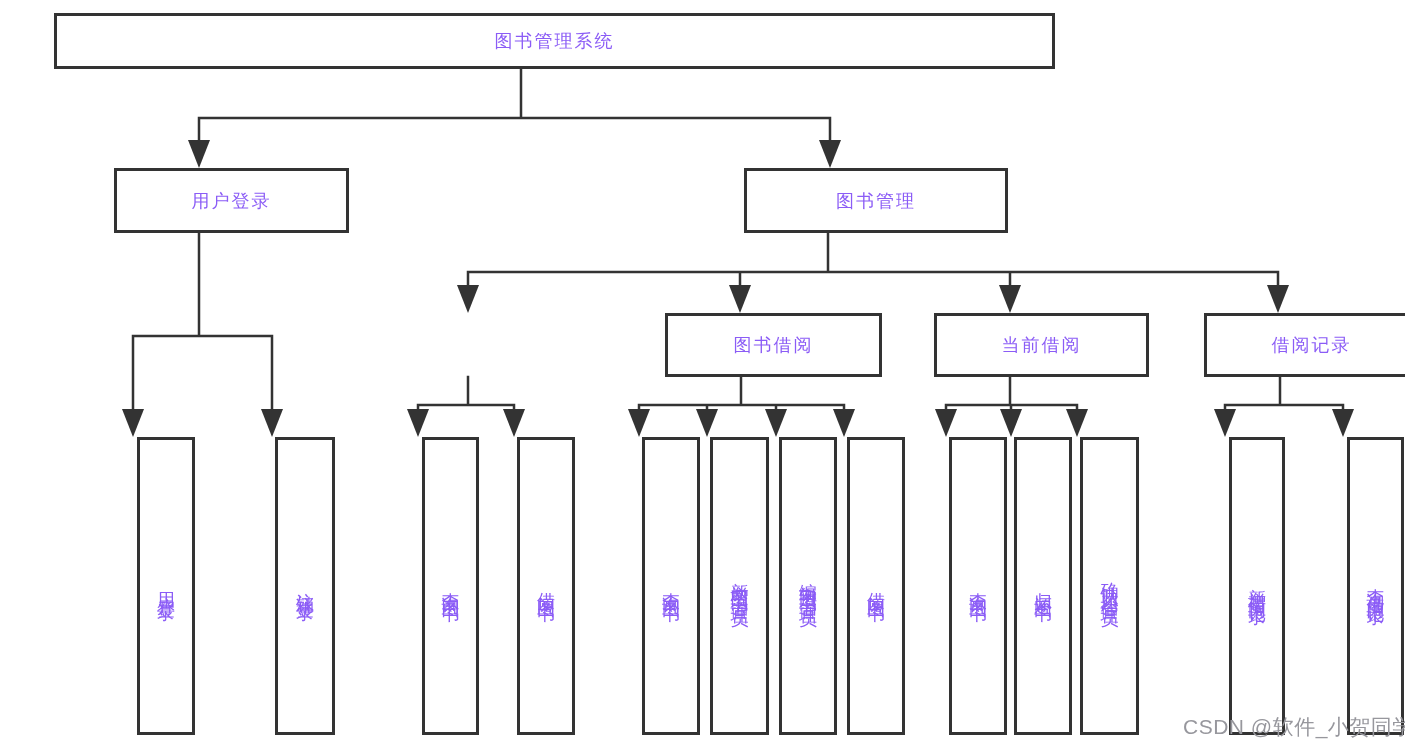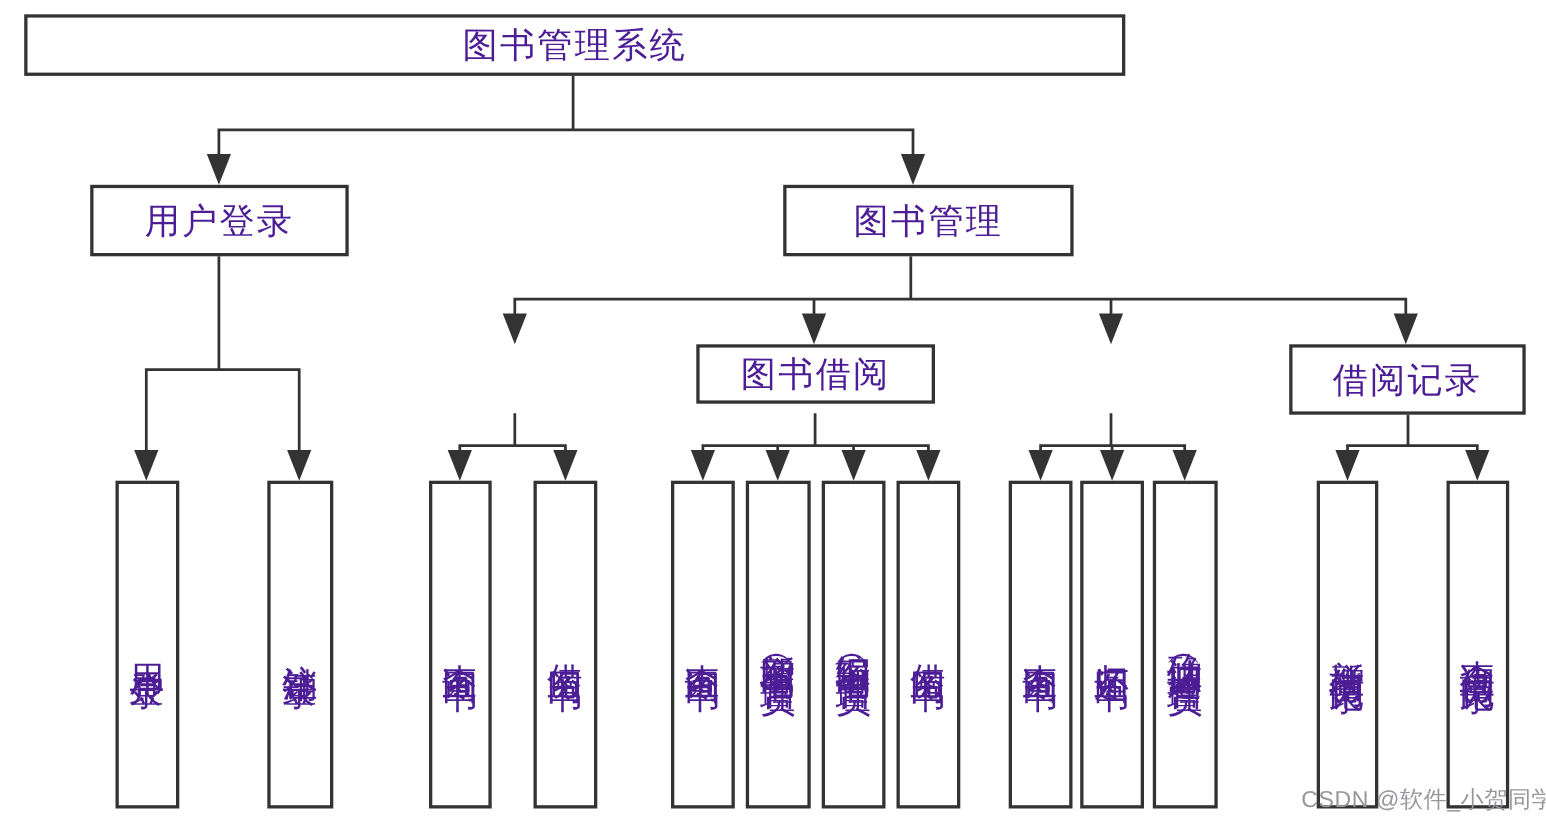--- a/index.html
+++ b/index.html
@@ -9,27 +9,28 @@
     background:#ffffff;
     font-family:"Liberation Sans","DejaVu Sans",sans-serif;
     overflow:hidden;
   }
   #wires{position:absolute;left:0;top:0;z-index:1;}
   .node{
     position:absolute;
     box-sizing:border-box;
     border:3px solid #333333;
     background:#ffffff;
-    color:#4c1d95;
+    color:#8b5cf6;
     display:flex;
     align-items:center;
     justify-content:center;
-    font-size:32px;
+    font-size:18px;
     z-index:2;
     line-height:1;
+    margin-left:32px;
   }
   .node.h{letter-spacing:2px;}
   .node.v{
     writing-mode:vertical-rl;
     letter-spacing:4px;
     text-align:center;
   }
   #watermark{
     position:absolute;
     z-index:3;
@@ -83,21 +84,22 @@
       <polygon points="1214,409 1236,409 1225,437"></polygon>
       <polygon points="1332,409 1354,409 1343,437"></polygon>
     </g>
   </svg>
 
   <div class="node h" style="left:22px;top:13px;width:1001px;height:56px">图书管理系统</div>
 
   <div class="node h" style="left:82px;top:168px;width:235px;height:65px">用户登录</div>
   <div class="node h" style="left:712px;top:168px;width:264px;height:65px">图书管理</div>
 
-  <div class="node h" style="left:633px;top:313px;width:217px;height:54px">图书借阅</div>
+  <div class="node h" style="left:633px;top:313px;width:217px;height:64px">图书借阅</div>
+  <div class="node h" style="left:902px;top:313px;width:215px;height:64px">当前借阅</div>
   <div class="node h" style="left:1172px;top:313px;width:215px;height:64px">借阅记录</div>
 
   <div class="node v" style="left:105px;top:437px;width:58px;height:298px">用户登录</div>
   <div class="node v" style="left:243px;top:437px;width:60px;height:298px">注销登录</div>
 
   <div class="node v" style="left:390px;top:437px;width:57px;height:298px">查询图书</div>
   <div class="node v" style="left:485px;top:437px;width:58px;height:298px">借阅图书</div>
 
   <div class="node v" style="left:610px;top:437px;width:58px;height:298px">查询图书</div>
   <div class="node v" style="left:678px;top:437px;width:59px;height:298px">新增图书（管理员）</div>

